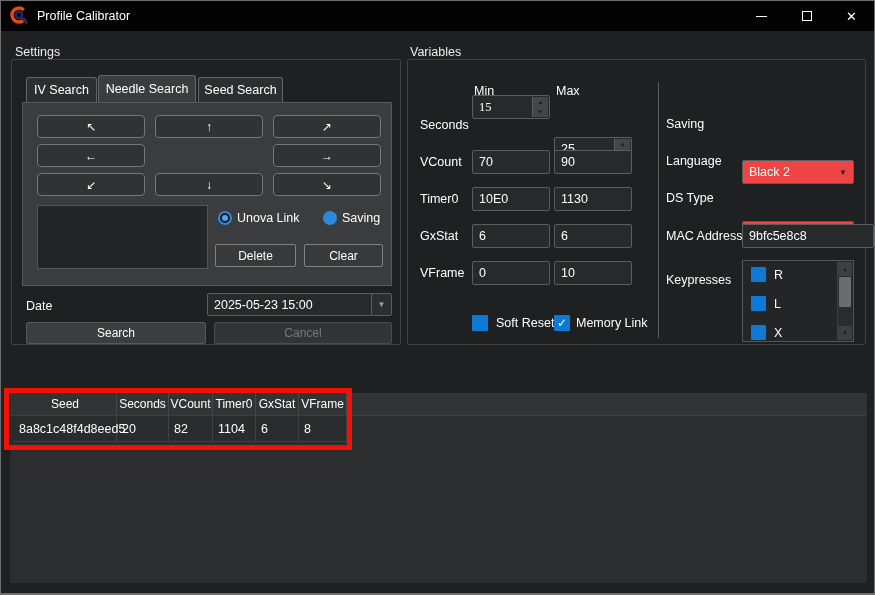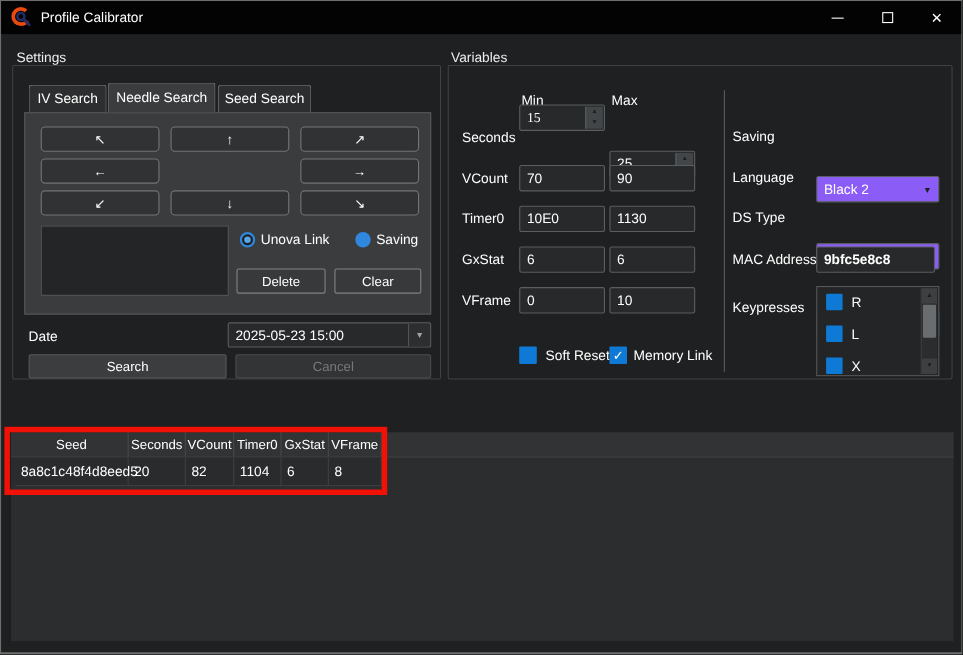--- a/index.html
+++ b/index.html
@@ -78,21 +78,21 @@
   input.field { outline: none; }
   .spinbox { position: relative; padding-right: 18px; }
   .spin-btns {
     position: absolute; right: 1px; top: 1px; bottom: 1px; width: 16px;
     background: #434648; border-left: 1px solid #5b5e60;
     display: flex; flex-direction: column;
   }
   .spin-btn { flex: 1; display: flex; align-items: center; justify-content: center; font-size: 6px; color: #1b1d1e; }
 
   .combo {
-    background: #8b5cf6;
+    background: #ef4444;
     border: 1px solid #5b5e60;
     border-radius: 2px;
     color: #ffffff; font-size: 12.5px;
     display: flex; align-items: center;
     padding: 0 6px;
     position: relative;
   }
   .combo .arrow { position: absolute; right: 6px; font-size: 8px; color: #1c1e1f; }
 
   .datetime { position: relative; padding-right: 11px; }
@@ -321,21 +321,21 @@
       <span class="arrow">▼</span>
     </div>
 
     <div class="abs ctrl-label" style="left:258px; top:131px;">DS Type</div>
     <div class="combo abs" style="left:334px; top:126px; width:112px; height:24px; padding-right:16px;">
       <span style="white-space:nowrap; overflow:hidden;">DS Original/Lite</span>
       <span class="arrow">▼</span>
     </div>
 
     <div class="abs ctrl-label" style="left:258px; top:169px;">MAC Address</div>
-    <input class="field abs" style="left: 334px; top: 164px; width: 108px; height: 24px; font-weight: bold;" value="9bfc5e8c8">
+    <input class="field abs" style="left: 334px; top: 164px; width: 132px; height: 24px;" value="9bfc5e8c8">
 
     <div class="abs ctrl-label" style="left:258px; top:213px;">Keypresses</div>
     <div class="listbox abs" style="left:334px; top:200px; width:112px; height:82px; overflow:hidden;">
       <div style="padding:6px 0 0 8px;">
         <div class="kp-item" style="margin-bottom:14px;">
           <span class="checkbox" style="width:15px;height:15px;"></span>
           <span class="ctrl-label">R</span>
         </div>
         <div class="kp-item" style="margin-bottom:14px;">
           <span class="checkbox" style="width:15px;height:15px;"></span>

